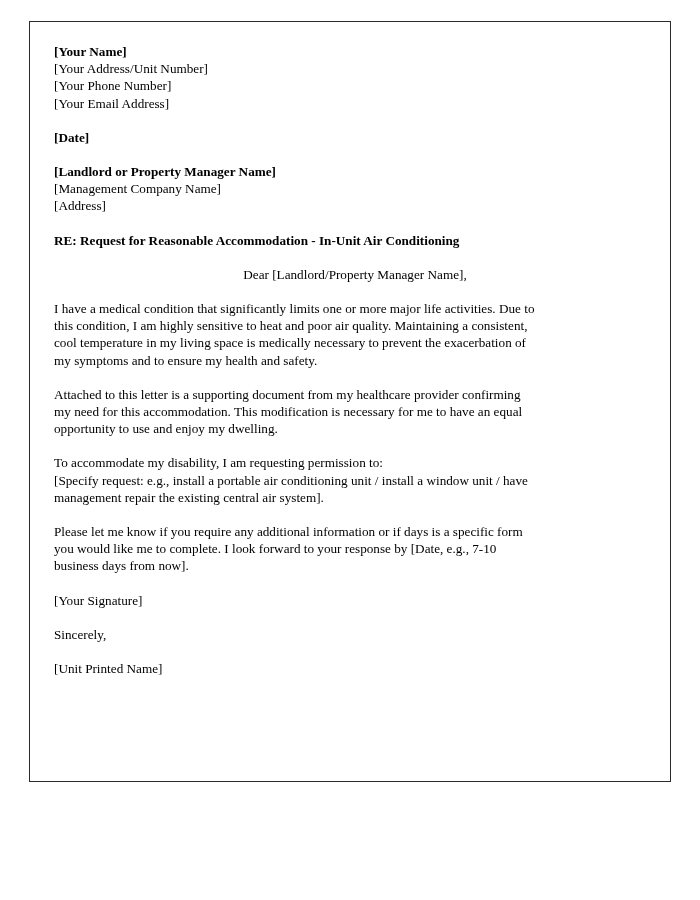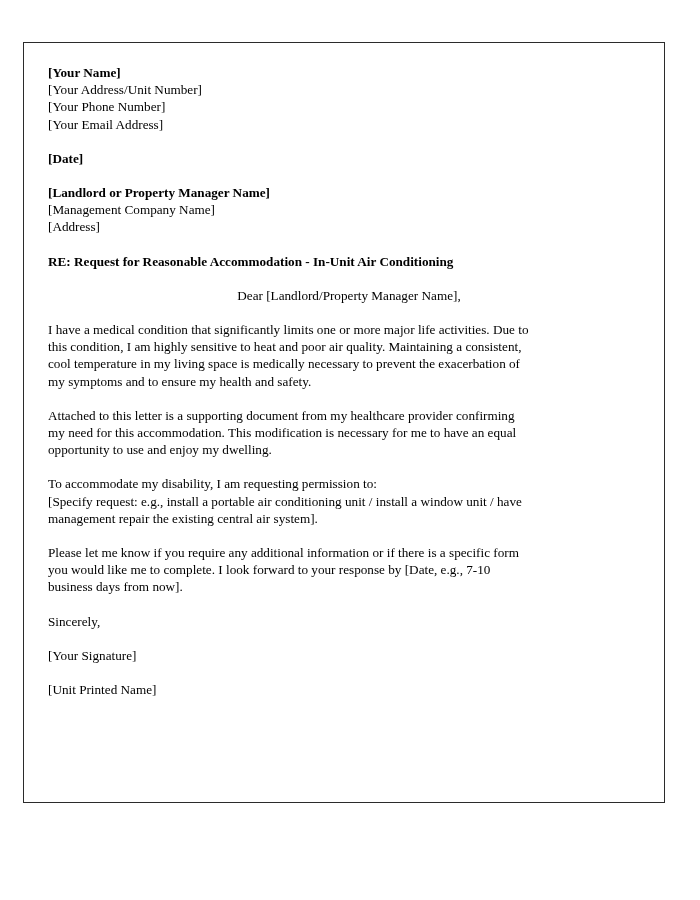--- a/index.html
+++ b/index.html
@@ -9,28 +9,27 @@
   }
   body {
     width: 700px;
     height: 900px;
     font-family: "Liberation Serif", "DejaVu Serif", serif;
     color: #000000;
     overflow: hidden;
   }
   .page-frame {
     position: absolute;
-    left: 23px;
+    left: 29px;
     top: 21px;
     width: 642px;
     height: 761px;
     border: 1px solid #2b2b2b;
     box-sizing: border-box;
     background: #ffffff;
-    margin-top: 21px;
   }
   .letter-body {
     position: absolute;
     left: 24px;
     top: 21px;
     right: 17px;
     font-size: 13.2px;
     line-height: 17.2px;
   }
   .block {
@@ -110,25 +109,25 @@
       <span class="line">opportunity to use and enjoy my dwelling.</span>
     </div>
 
     <div class="para">
       <span class="line">To accommodate my disability, I am requesting permission to:</span>
       <span class="line">[Specify request: e.g., install a portable air conditioning unit / install a window unit / have</span>
       <span class="line">management repair the existing central air system].</span>
     </div>
 
     <div class="para">
-      <span class="line">Please let me know if you require any additional information or if there is a specific form</span>
+      <span class="line">Please let me know if you require any additional information or if days is a specific form</span>
       <span class="line">you would like me to complete. I look forward to your response by [Date, e.g., 7-10</span>
       <span class="line">business days from now].</span>
     </div>
 
     <div class="block tight sig-block">
+      <span class="line">[Your Signature]</span>
       <span class="line">Sincerely,</span>
-      <span class="line">[Your Signature]</span>
       <span class="line">[Unit Printed Name]</span>
     </div>
 
   </div>
 </div>
 
 </body></html>

